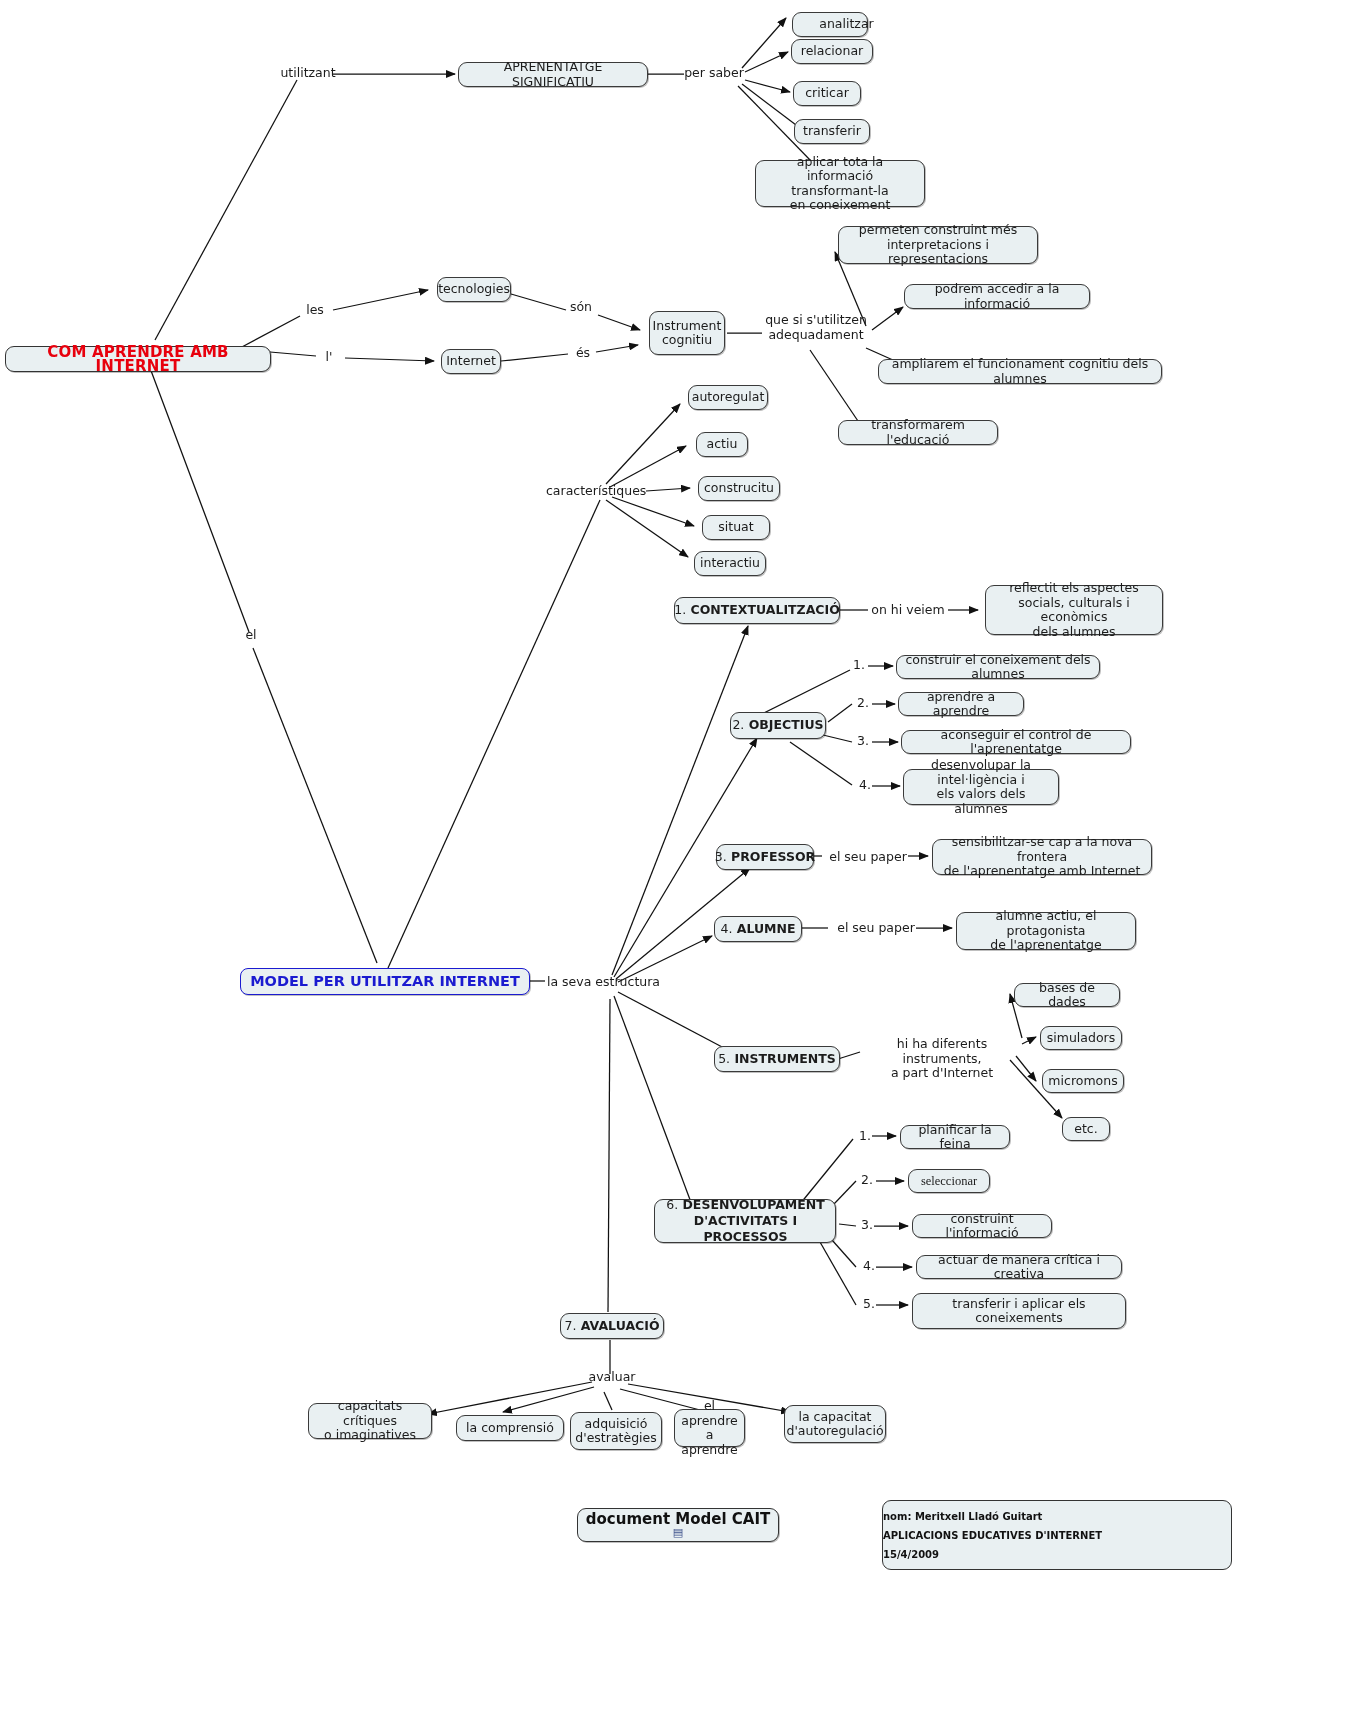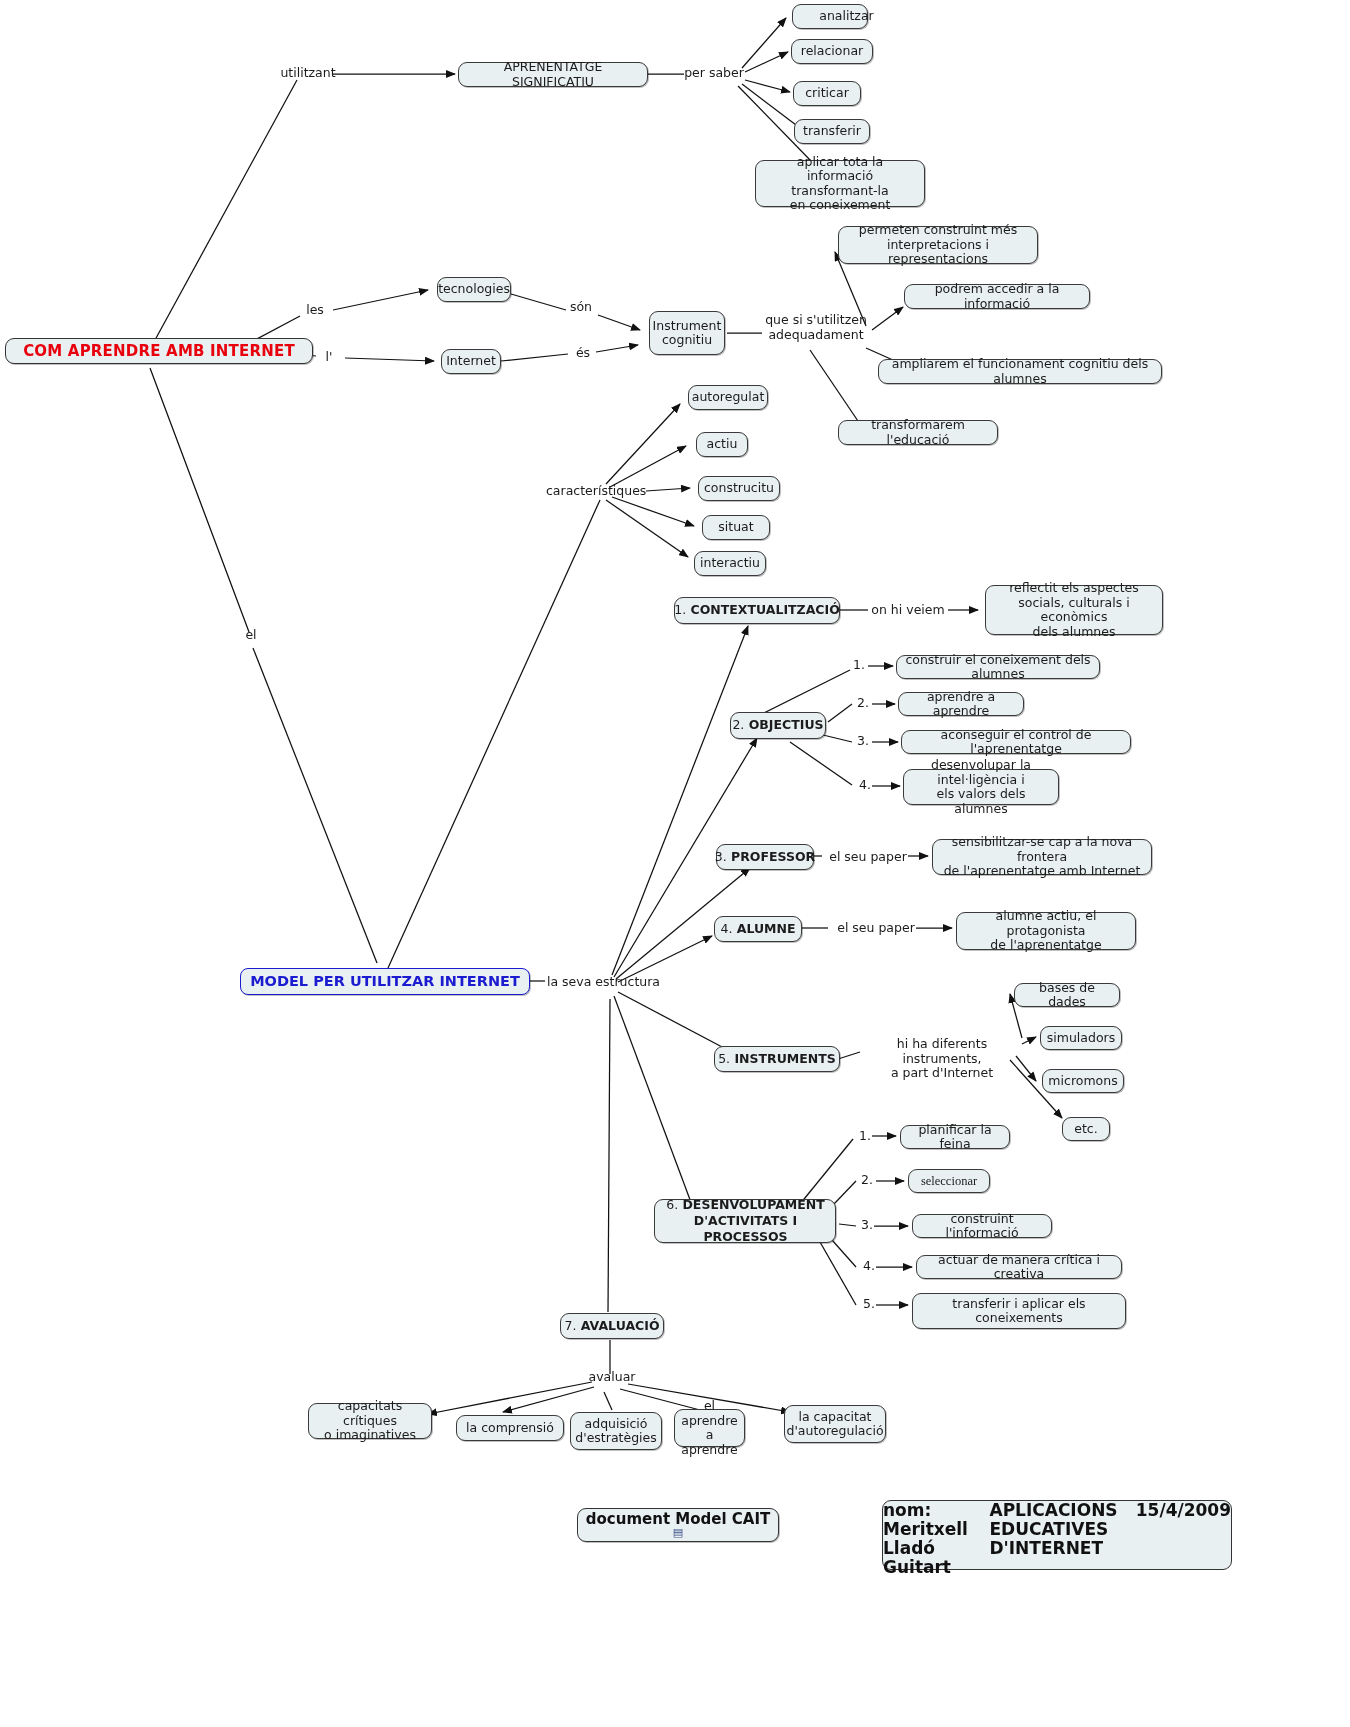--- a/index.html
+++ b/index.html
@@ -42,22 +42,22 @@
     background:#e9f0f2;border:1.6px solid #1b1bd0;border-radius:8px;
     color:#1b1bd0;font-weight:bold;font-size:14.5px;
   }
   #doc-node{
     background:#e9f0f2;border:1.4px solid #333;border-radius:9px;
     color:#111;font-weight:bold;font-size:15px;
     flex-direction:column;
   }
   #author-box{
     background:#e9f0f2;border:1.4px solid #333;border-radius:9px;
-    color:#111;font-weight:bold;font-size:17px;line-height:19px;
-    flex-direction:row;justify-content:center;
+    color:#111;font-weight:bold;font-size:10px;line-height:19px;
+    flex-direction:column;justify-content:center;
   }
   .doc-glyph{
     font-size:11px;line-height:10px;color:#3b4f8a;margin-top:1px;
   }
 </style>
 </head>
 <body>
 
 <div id="canvas">
 
@@ -158,33 +158,33 @@
       <path d="M610,1340 L610,1374"></path>
 
       <path d="M592,1382 L428,1414" marker-end="url(#ah)"></path>
       <path d="M594,1387 L503,1412" marker-end="url(#ah)"></path>
       <path d="M604,1392 L612,1410"></path>
       <path d="M620,1389 L700,1410"></path>
       <path d="M628,1384 L790,1412" marker-end="url(#ah)"></path>
     </g>
   </svg>
 
-  <div class="node" id="root-node" style="left:5px;top:338px;width:308px;height:26px;">
+  <div class="node" id="root-node" style="left:5px;top:346px;width:266px;height:26px;">
     <span>COM APRENDRE AMB INTERNET</span>
   </div>
 
   <div class="label" style="left:279px;top:66px;width:58px;">utilitzant</div>
 
   <div class="node" style="left:458px;top:62px;width:190px;height:25px;">
     <span>APRENENTATGE SIGNIFICATIU</span>
   </div>
 
   <div class="label" style="left:684px;top:66px;width:60px;">per saber</div>
 
-  <div class="node" style="left:792px;top:4px;width:76px;height:25px;padding-left:40px;">
+  <div class="node" style="left:792px;top:12px;width:76px;height:25px;padding-left:40px;">
     <span>analitzar</span>
   </div>
   <div class="node" style="left:791px;top:39px;width:82px;height:25px;">
     <span>relacionar</span>
   </div>
   <div class="node" style="left:793px;top:81px;width:68px;height:25px;">
     <span>criticar</span>
   </div>
   <div class="node" style="left:794px;top:119px;width:76px;height:25px;">
     <span>transferir</span>

